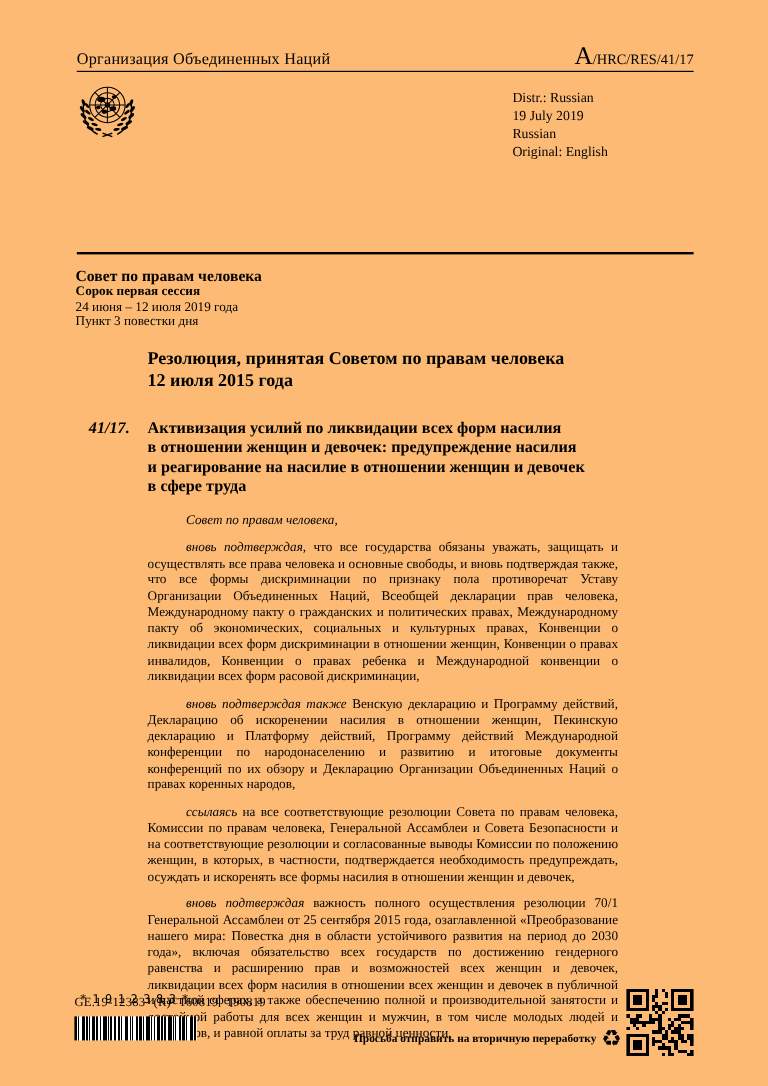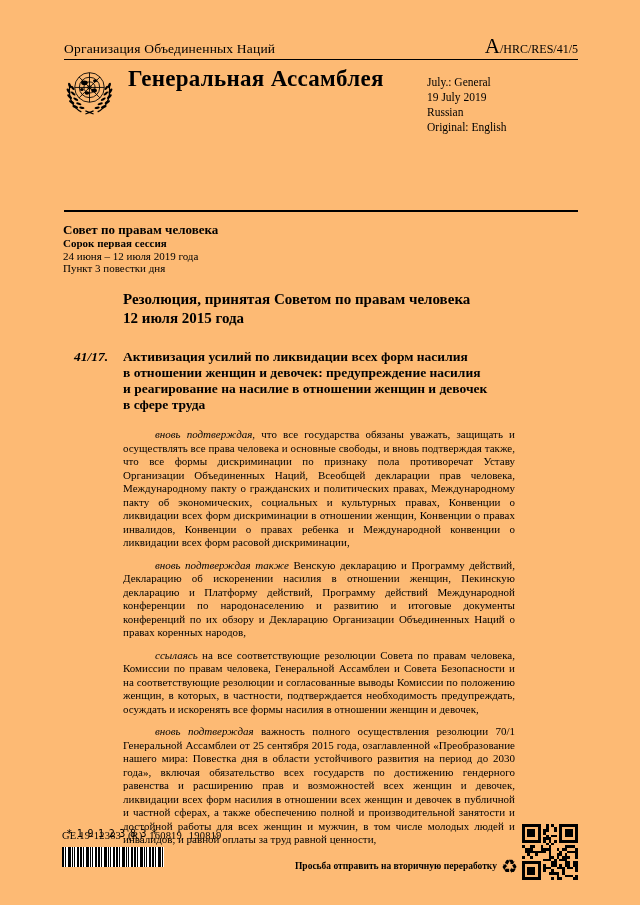--- a/index.html
+++ b/index.html
@@ -92,21 +92,21 @@
   .recycle-text{font-size:9.5px;font-weight:bold;white-space:nowrap;}
   .recycle-icon{font-size:19px;line-height:20px;font-family:"DejaVu Sans", sans-serif;}
   .qr{position:absolute;left:522px;top:824px;width:56px;height:56px;}
 </style>
 </head>
 <body>
 
 <div class="page">
 
   <div class="org-name">Организация Объединенных Наций</div>
-  <div class="doc-symbol"><span class="big">A</span><span>/HRC/RES/41/5</span></div>
+  <div class="doc-symbol"><span class="big">A</span><span>/HRC/RES/41/17</span></div>
   <div class="rule-thin"></div>
 
   <svg class="emblem" viewBox="0 0 104 104">
     <g stroke="#000" fill="none" stroke-width="1.7">
       <circle cx="52" cy="46" r="29"></circle>
       <circle cx="52" cy="46" r="20"></circle>
       <circle cx="52" cy="46" r="11"></circle>
       <circle cx="52" cy="46" r="3.5"></circle>
       <line x1="23" y1="46" x2="81" y2="46"></line>
       <line x1="52" y1="17" x2="52" y2="75"></line>
@@ -130,24 +130,23 @@
       <ellipse cx="19" cy="47" rx="2.2" ry="5" transform="rotate(-40 19 47)"></ellipse>
       <ellipse cx="20" cy="58" rx="2.2" ry="5.4" transform="rotate(-52 20 58)"></ellipse>
       <ellipse cx="25" cy="69" rx="2.2" ry="5.4" transform="rotate(-62 25 69)"></ellipse>
       <ellipse cx="31" cy="78" rx="2.2" ry="5.4" transform="rotate(-72 31 78)"></ellipse>
       <ellipse cx="37" cy="86" rx="2.2" ry="5.2" transform="rotate(-80 37 86)"></ellipse>
     </g>
     <use href="#wreathL" transform="translate(104 0) scale(-1 1)"></use>
     <path d="M44 92 L60 98 M60 92 L44 98" stroke="#000" stroke-width="2.2"></path>
   </svg>
 
-  <div class="assembly-title">Генеральная Ассамблея</div>
 
   <div class="distr">
-    <div>July.: General</div>
+    <div>Distr.: Russian</div>
     <div>19 July 2019</div>
     <div>Russian</div>
     <div>Original: English</div>
   </div>
 
   <div class="rule-thick"></div>
 
   <div class="session">
     <div class="council">Совет по правам человека</div>
     <div class="sess">Сорок первая сессия</div>
@@ -160,20 +159,21 @@
 12 июля 2015 года</div>
 
     <div class="res-title-row">
       <span class="res-number">41/17.</span>
       <div class="res-title">Активизация усилий по ликвидации всех форм насилия
 в отношении женщин и девочек: предупреждение насилия
 и реагирование на насилие в отношении женщин и девочек
 в сфере труда</div>
     </div>
 
+    <p class="opening">Совет по правам человека,</p>
 
     <p class="body-para"><span class="lead">вновь подтверждая</span><span>, что все государства обязаны уважать, защищать и осуществлять все права человека и основные свободы, и вновь подтверждая также, что все формы дискриминации по признаку пола противоречат Уставу Организации Объединенных Наций, Всеобщей декларации прав человека, Международному пакту о гражданских и политических правах, Международному пакту об экономических, социальных и культурных правах, Конвенции о ликвидации всех форм дискриминации в отношении женщин, Конвенции о правах инвалидов, Конвенции о правах ребенка и Международной конвенции о ликвидации всех форм расовой дискриминации,</span></p>
 
     <p class="body-para"><span class="lead">вновь подтверждая также</span><span> Венскую декларацию и Программу действий, Декларацию об искоренении насилия в отношении женщин, Пекинскую декларацию и Платформу действий, Программу действий Международной конференции по народонаселению и развитию и итоговые документы конференций по их обзору и Декларацию Организации Объединенных Наций о правах коренных народов,</span></p>
 
     <p class="body-para"><span class="lead">ссылаясь</span><span> на все соответствующие резолюции Совета по правам человека, Комиссии по правам человека, Генеральной Ассамблеи и Совета Безопасности и на соответствующие резолюции и согласованные выводы Комиссии по положению женщин, в которых, в частности, подтверждается необходимость предупреждать, осуждать и искоренять все формы насилия в отношении женщин и девочек,</span></p>
 
     <p class="body-para"><span class="lead">вновь подтверждая</span><span> важность полного осуществления резолюции 70/1 Генеральной Ассамблеи от 25 сентября 2015 года, озаглавленной «Преобразование нашего мира: Повестка дня в области устойчивого развития на период до 2030 года», включая обязательство всех государств по достижению гендерного равенства и расширению прав и возможностей всех женщин и девочек, ликвидации всех форм насилия в отношении всех женщин и девочек в публичной и частной сферах, а также обеспечению полной и производительной занятости и достойной работы для всех женщин и мужчин, в том числе молодых людей и инвалидов, и равной оплаты за труд равной ценности,</span></p>
   </div>
 

